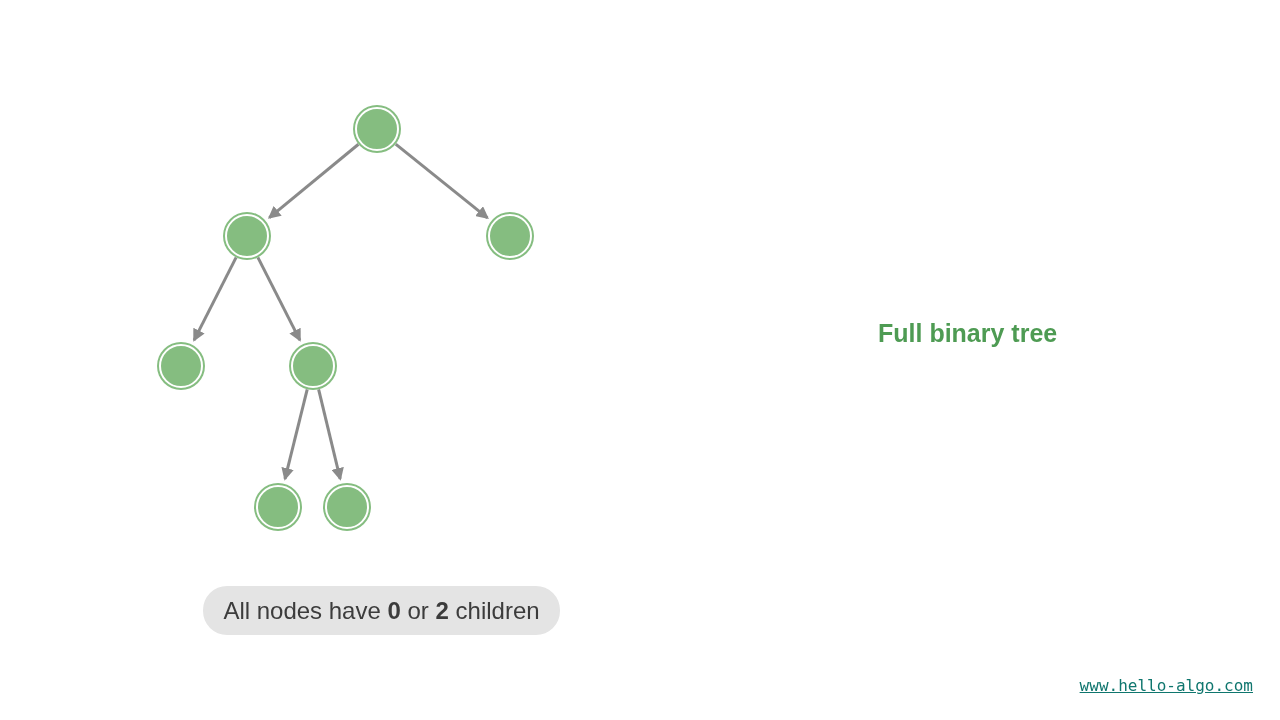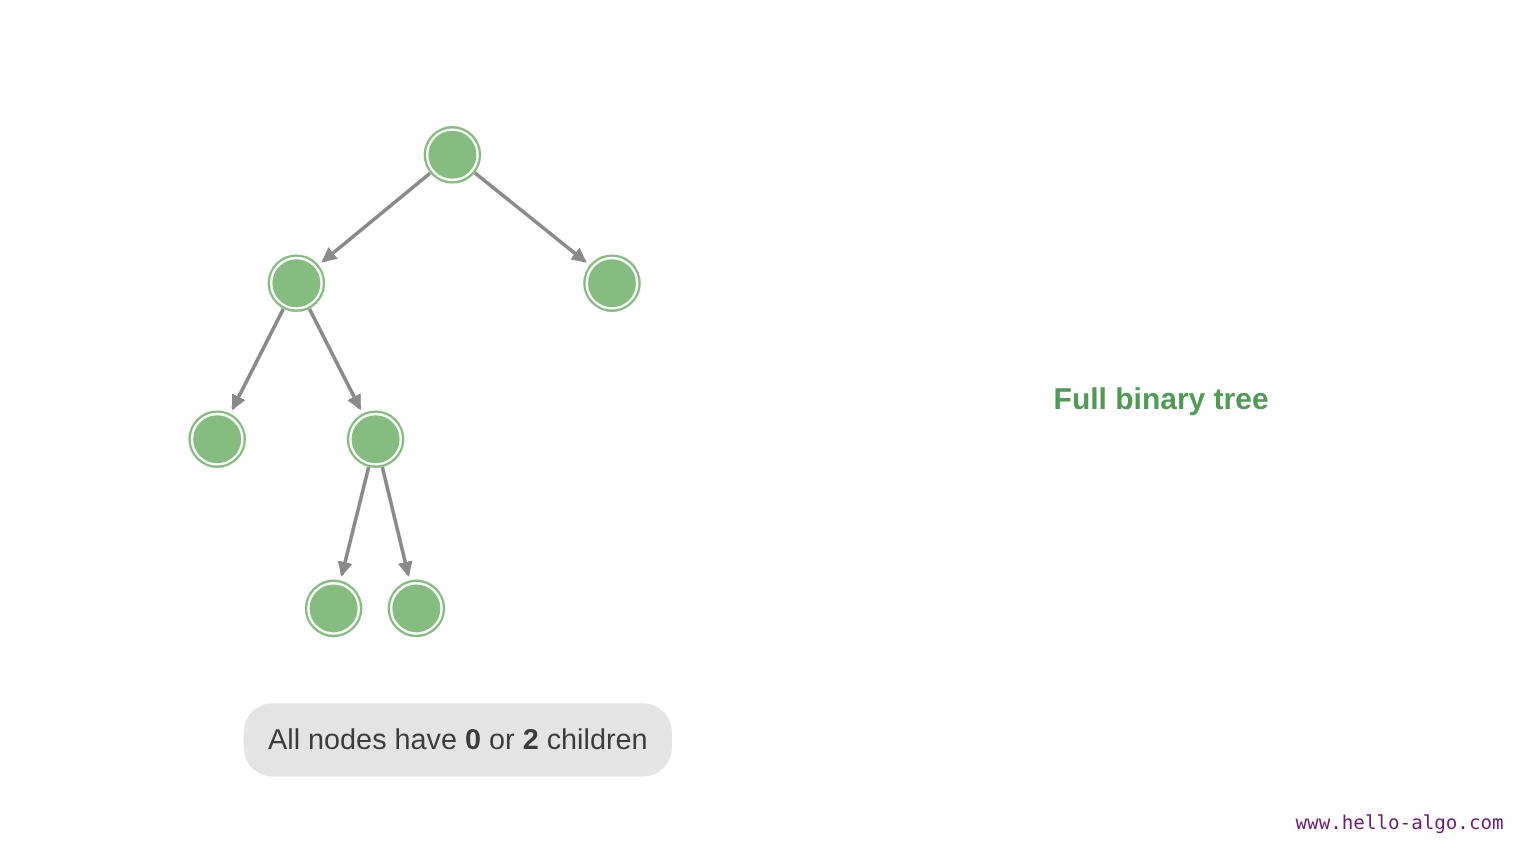--- a/index.html
+++ b/index.html
@@ -28,21 +28,21 @@
     font-weight: 700;
     line-height: 1;
     white-space: nowrap;
     margin-top: 20px;
   }
   .caption-box {
     position: absolute;
     left: 203px;
     top: 586px;
     width: 357px;
-    height: 61px;
+    height: 49px;
     border-radius: 24px;
     display: flex;
     align-items: center;
     justify-content: center;
     font-size: 24px;
     white-space: pre;
   }
   .caption-box .bold {
     font-weight: 700;
   }
@@ -102,15 +102,15 @@
         <circle cx="347" cy="507" r="21" fill="none" stroke="#FFFFFF" stroke-width="2"></circle>
       </g>
     </svg>
 
   <div class="diagram-title" style="color: rgb(78, 155, 83);">Full binary tree</div>
 
   <div class="caption-box" style="background: rgb(228, 228, 228); color: rgb(60, 60, 60);">
     <span>All nodes have </span><span class="bold">0</span><span> or </span><span class="bold">2</span><span> children</span>
   </div>
 
-  <div class="watermark" style="color: #701a75;">www.hello-algo.com</div>
+  <div class="watermark" style="color: #0f766e; text-decoration: underline;">www.hello-algo.com</div>
 
 </div>
 
 </body></html>

